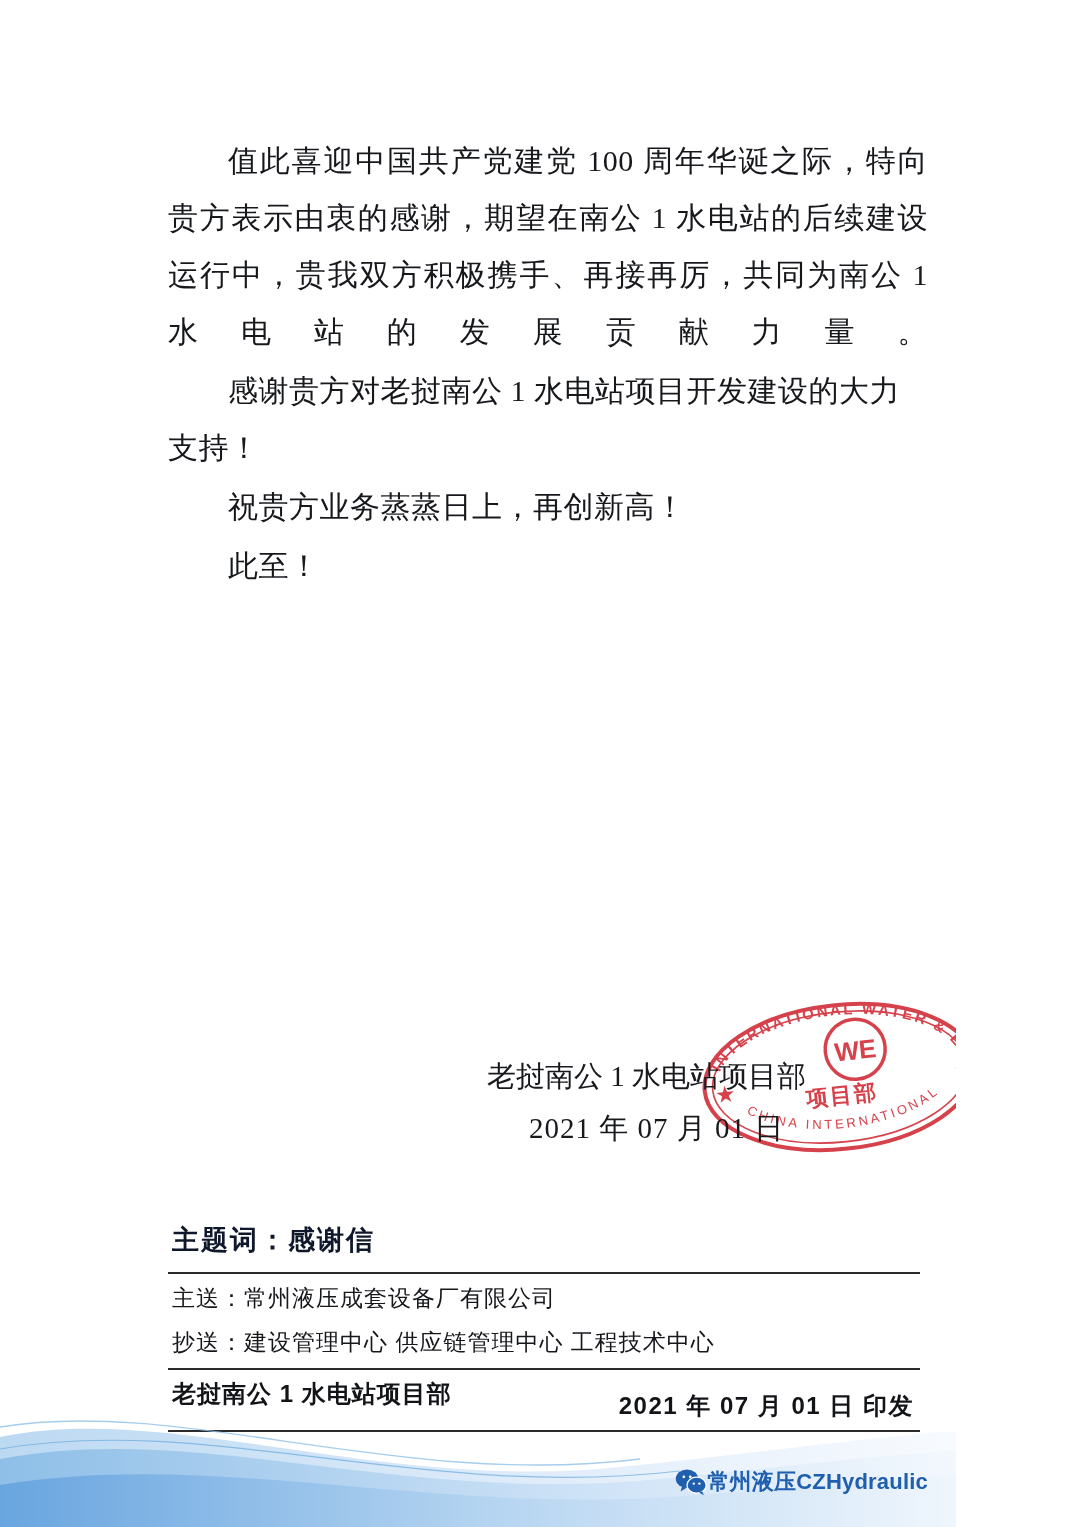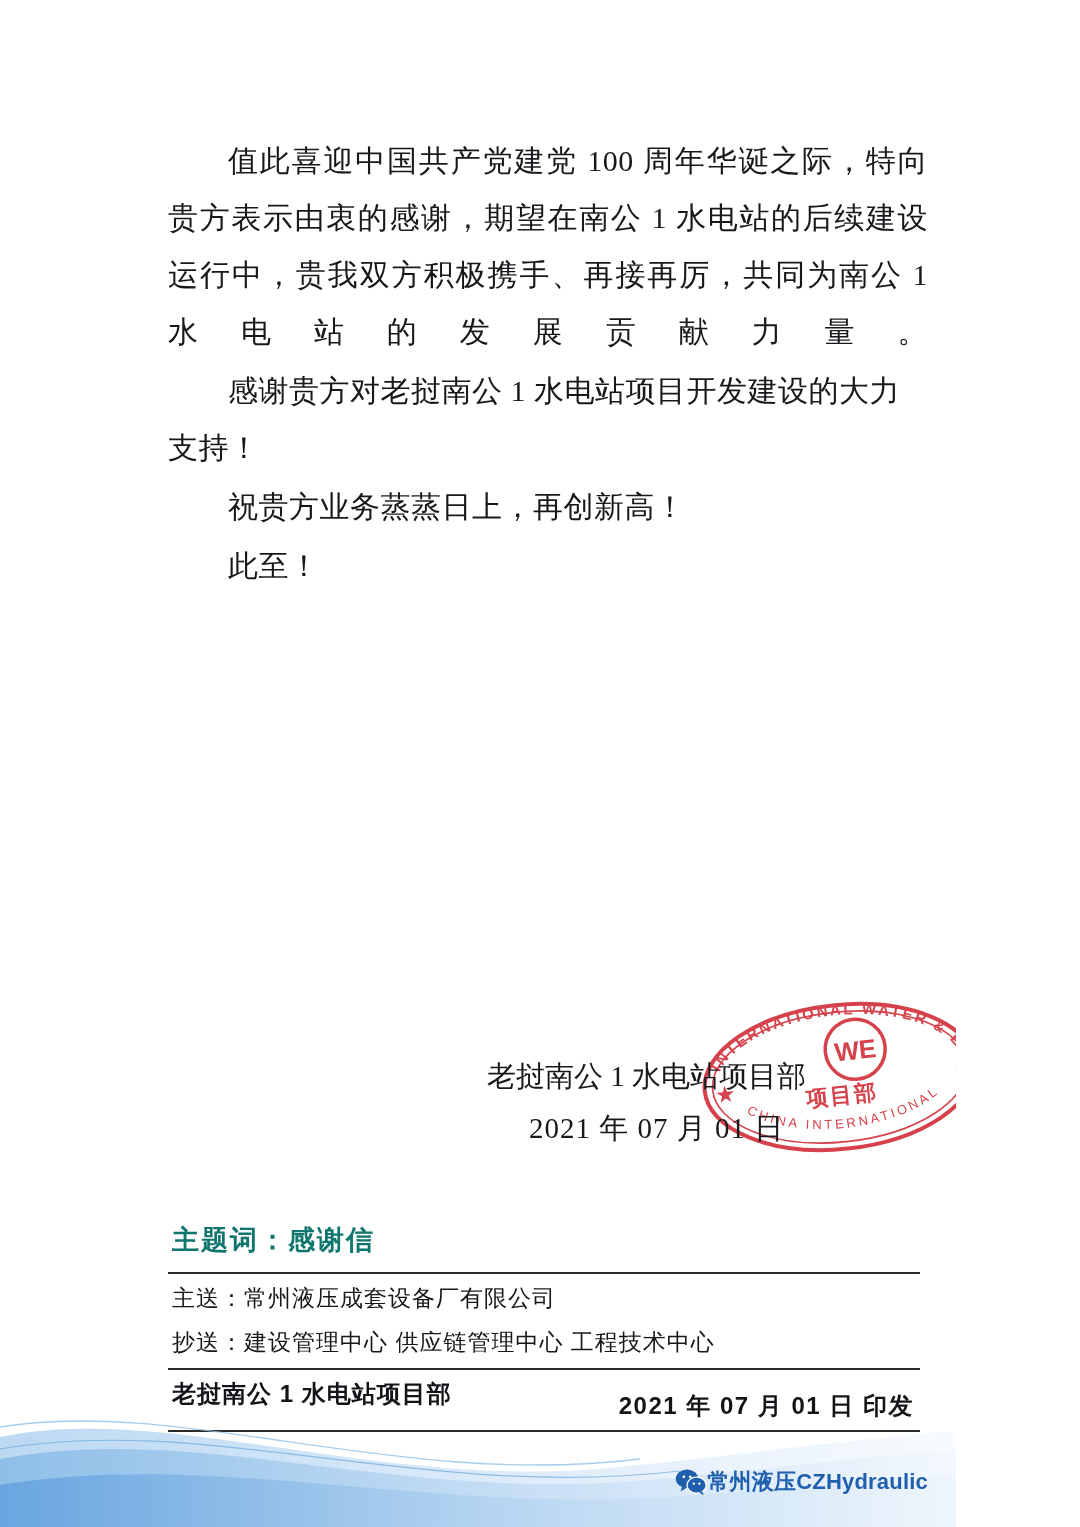--- a/index.html
+++ b/index.html
@@ -82,21 +82,21 @@
     position: absolute;
     left: 168px;
     top: 1222px;
     width: 752px;
   }
   .meta-keyword {
     font-size: 27px;
     font-weight: bold;
     letter-spacing: 2px;
     padding: 0 0 14px 4px;
-    color: #0f766e;
+    color: #0f172a;
     font-family: Liberation Sans, sans-serif;
   }
   .rule {
     border-top: 2px solid #2b2b2b;
     width: 100%;
   }
   .meta-row {
     font-size: 23px;
     line-height: 40px;
     letter-spacing: 1px;

